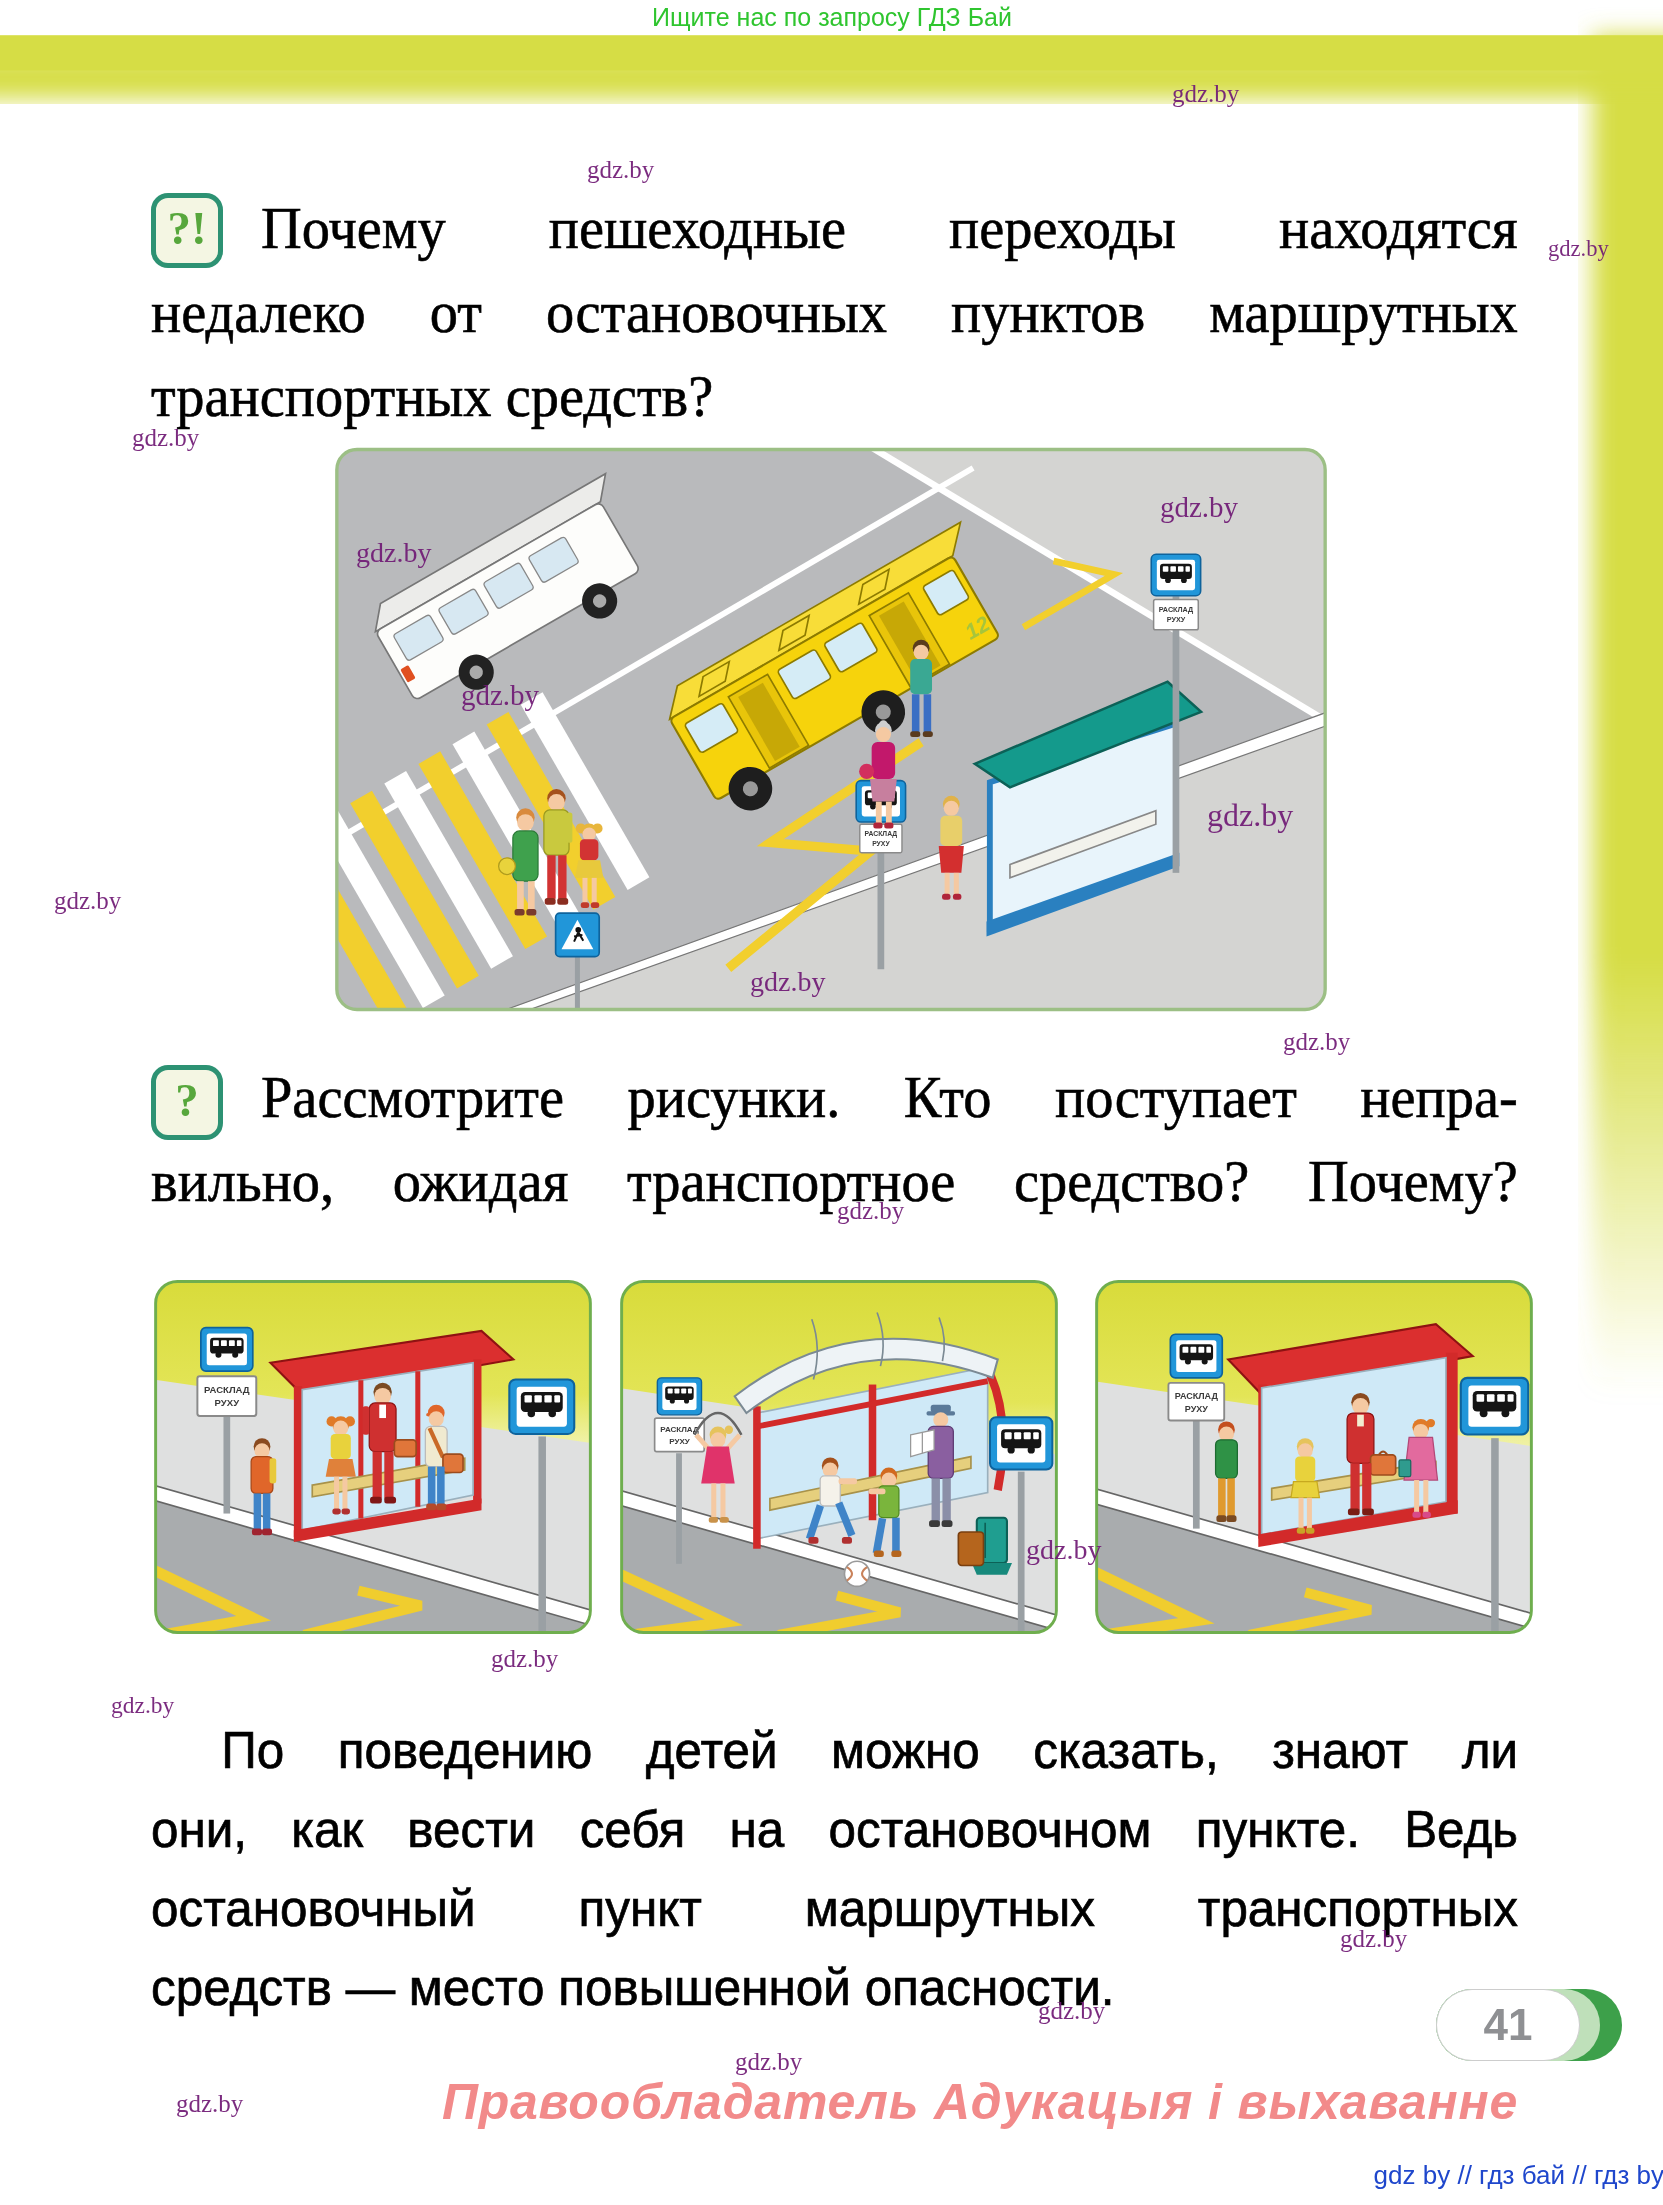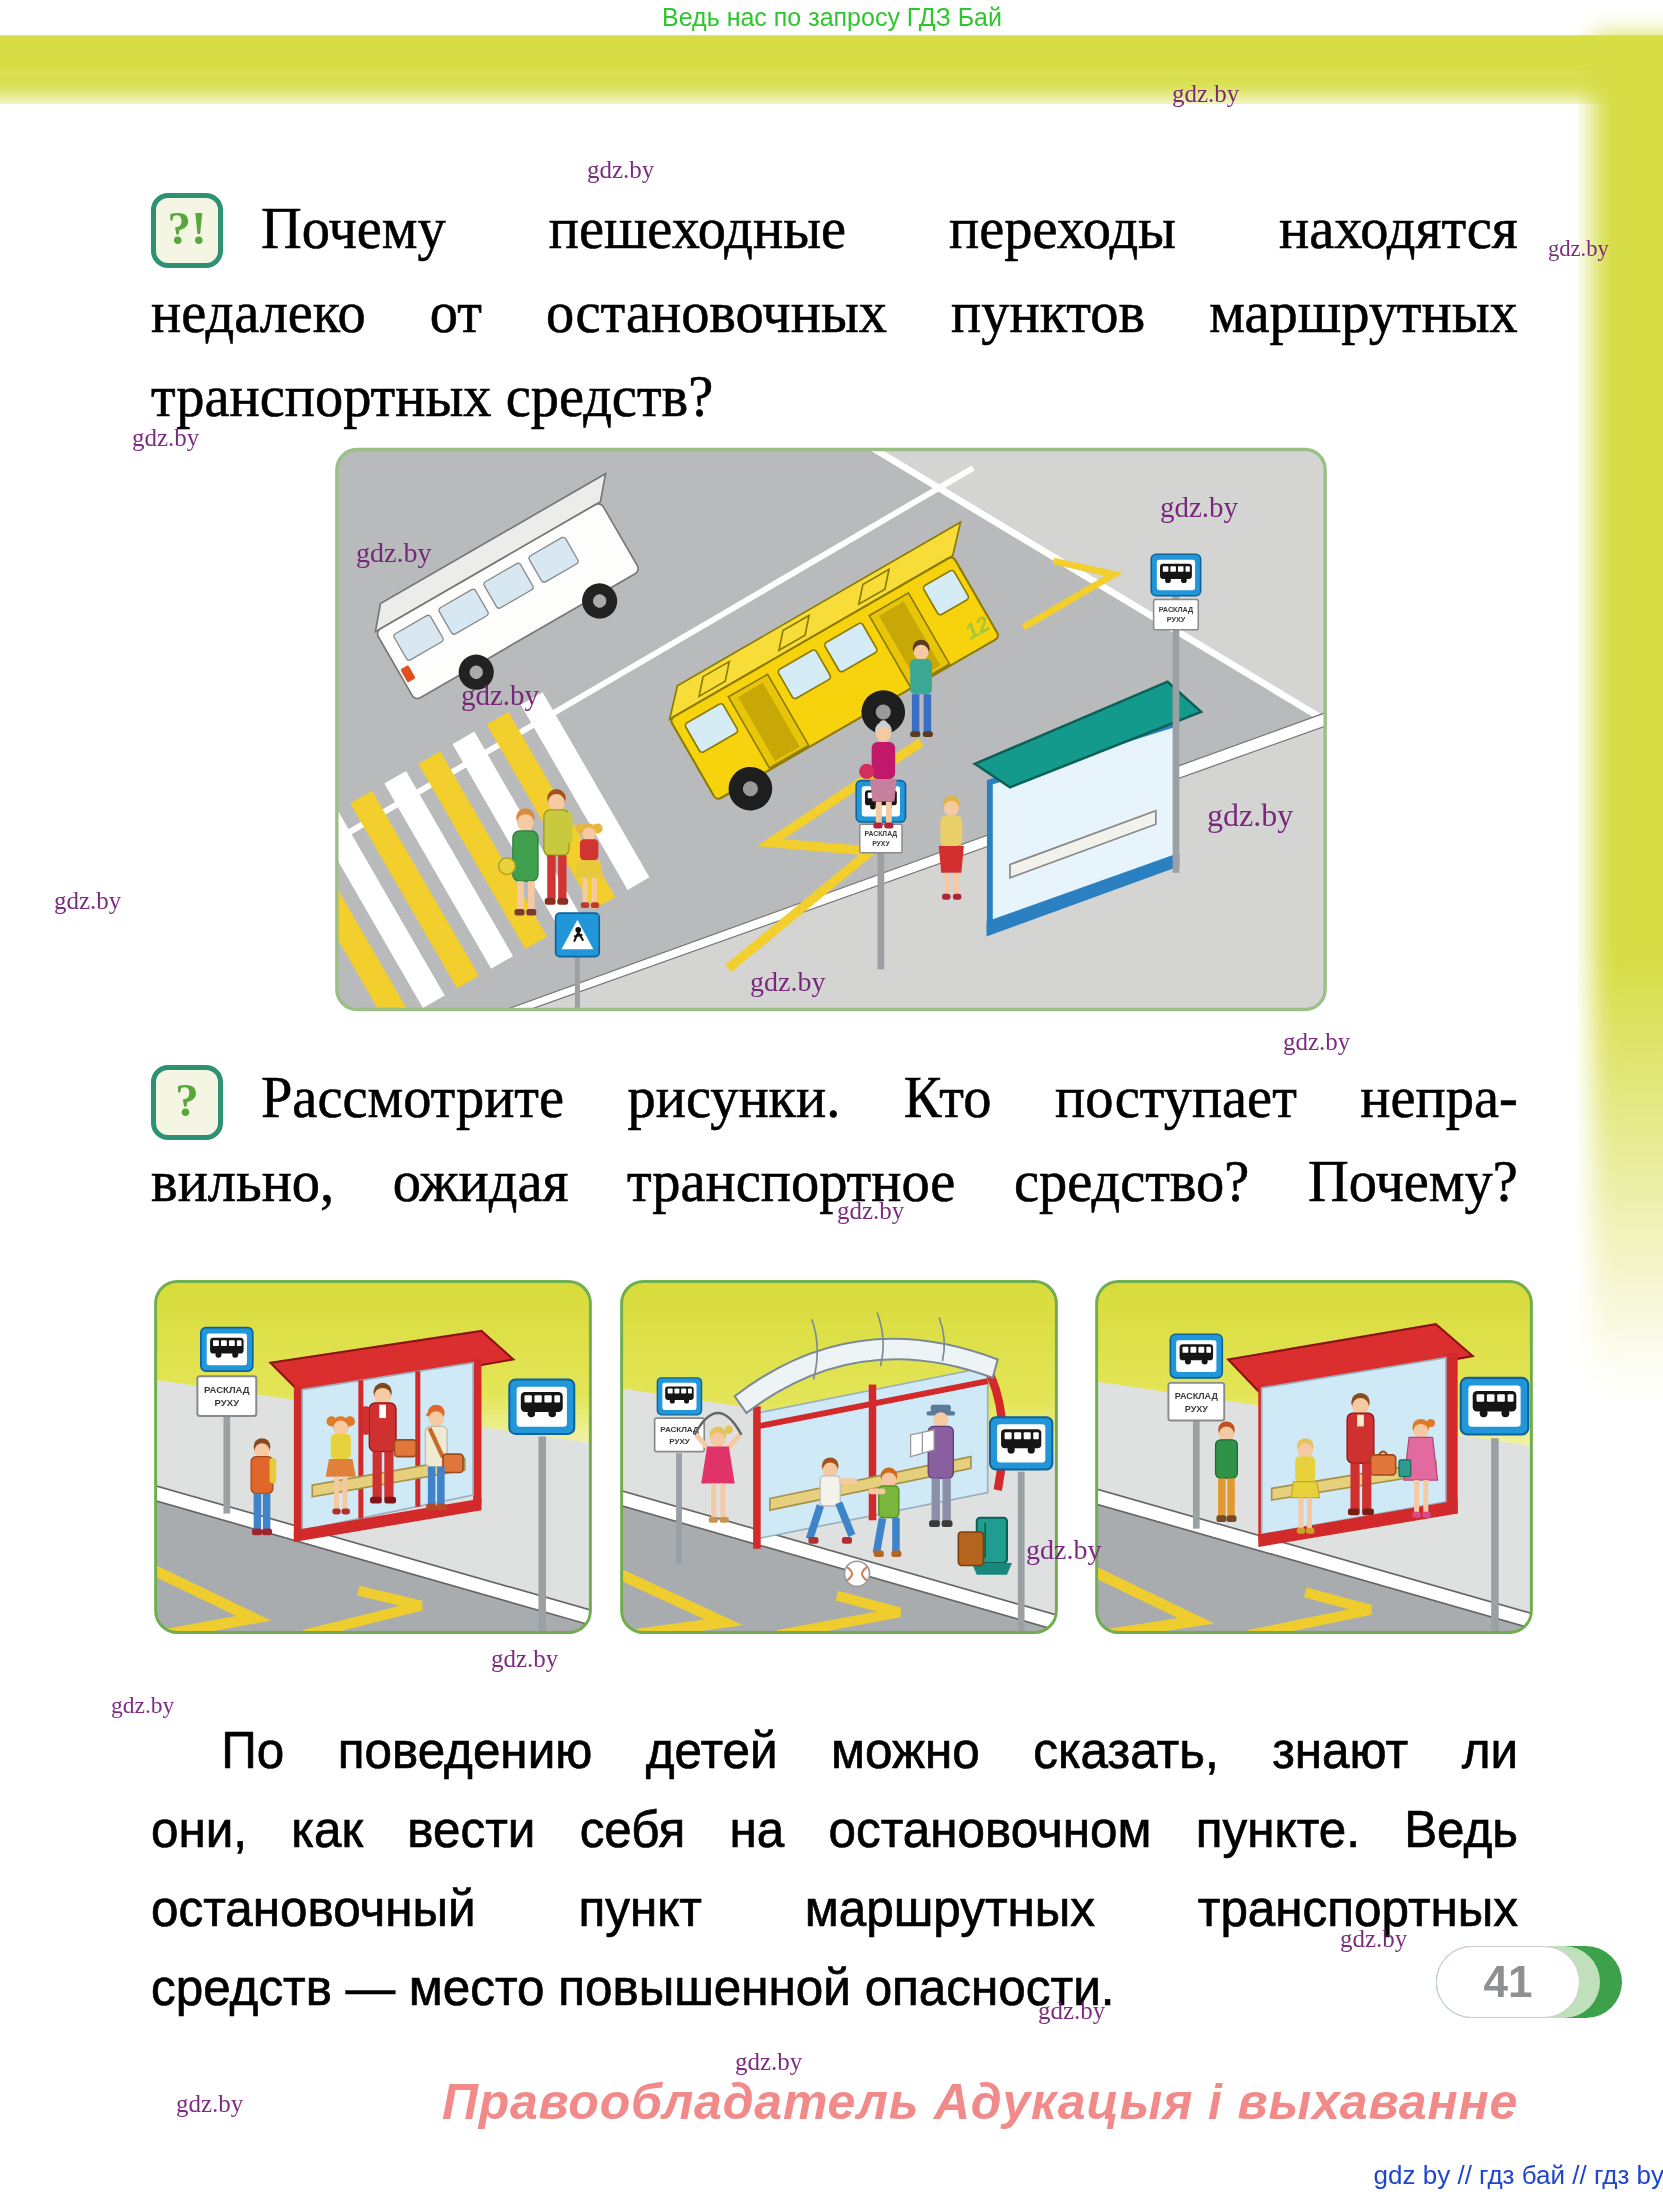--- a/index.html
+++ b/index.html
@@ -28,34 +28,34 @@
   .qtext .tline.ind{padding-left:117px;}
   .para .tline.ind{padding-left:74px;}
 
   .illus{position:absolute;z-index:3;}
 
   .copyright{position:absolute;left:151px;top:2073px;width:1367px;text-align:right;
              font-family:"Liberation Sans",sans-serif;font-style:italic;font-weight:bold;
              font-size:50px;color:#f28a8a;letter-spacing:0.8px;z-index:6;}
   .links{position:absolute;left:0;top:2160px;width:100%;text-align:right;color:#1f47cc;
          font-size:26px;font-family:"Liberation Sans",sans-serif;z-index:6;}
-  .badge{position:absolute;left:1436px;top:1946px;width:186px;height:72px;z-index:6;}
+  .badge{position:absolute;left:1436px;top:1989px;width:186px;height:72px;z-index:6;}
   .badge .g1{position:absolute;left:0;top:0;width:186px;height:72px;border-radius:36px;background:#3da04a;}
   .badge .g2{position:absolute;left:0;top:0;width:164px;height:72px;border-radius:36px;background:#bfe0ba;}
   .badge .g3{position:absolute;left:0;top:0;width:144px;height:72px;border-radius:36px;background:#fff;
              border:1.7px solid #cdcdcd;box-sizing:border-box;display:flex;align-items:center;
              justify-content:center;font-weight:bold;font-size:44px;color:#8f9093;
              font-family:"Liberation Sans",sans-serif;}
 </style>
 </head>
 <body>
 
 <div class="page">
 
-  <div class="promo">Ведь нас по запросу ГДЗ Бай</div>
+  <div class="promo">Ищите нас по запросу ГДЗ Бай</div>
 
   <svg class="bandsvg" width="1664" height="1467" viewBox="0 0 1984 1750">
     <defs>
       <filter id="blurf" x="-10%" y="-10%" width="120%" height="120%">
           <feGaussianBlur stdDeviation="14"></feGaussianBlur>
         </filter>
       <linearGradient id="stripg" x1="0" y1="0" x2="0" y2="1">
         <stop offset="0.68" stop-color="#d6dd45"></stop>
           <stop offset="1" stop-color="#d6dd45" stop-opacity="0"></stop>
       </linearGradient>

